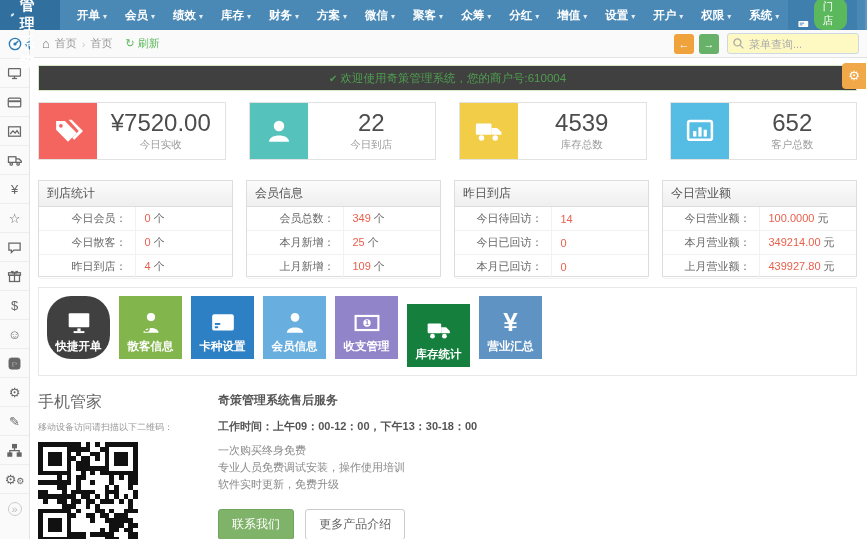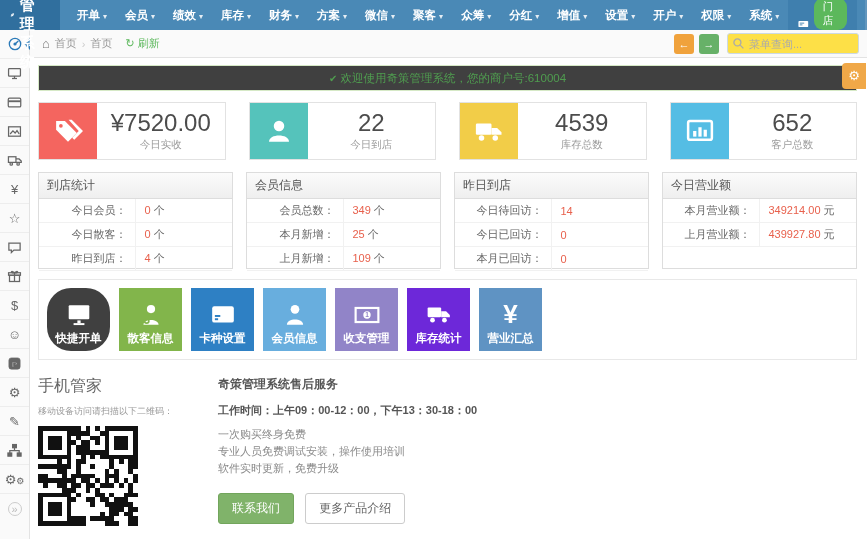--- a/index.html
+++ b/index.html
@@ -34,21 +34,21 @@
   .crumb .sep { color:#ccc; }
   .refresh { color:#5cb85c; cursor:pointer; margin-left:8px; font-size:11px; }
   .navbtn { width:20px; height:20px; border:none; border-radius:3px; color:#fff;
     font-size:11px; line-height:20px; text-align:center; cursor:pointer;
     margin-left:5px; }
   .navbtn.back { background:#f0a23c; }
   .navbtn.fwd  { background:#67b168; }
   .searchwrap { position:relative; margin-left:8px; }
   .searchwrap svg { position:absolute; left:5px; top:4px; }
   .search { width:132px; height:21px; border:1px solid #ccd9e2; border-radius:3px;
-    padding:0 4px 0 21px; font-size:11px; color:#666; background:#fde047; outline:none; }
+    padding:0 4px 0 21px; font-size:11px; color:#666; background:#fef9c3; outline:none; }
   .search::placeholder { color:#aaa; }
 
   
   .sidebar { position:absolute; top:30px; left:0; bottom:0; width:30px;
     background:#fafafa; border-right:1px solid #e3e3e3; }
   .scell { height:29px; border-bottom:1px solid #ededed; display:flex;
     align-items:center; justify-content:center; color:#666; cursor:pointer;
     position:relative; }
   .scell .sg { font-size:13px; color:#666; }
   .scell svg { stroke:#666; }
@@ -64,21 +64,21 @@
   .main { position:absolute; top:58px; left:30px; right:0; bottom:0;
     padding:7px 10px 0 8px; overflow:hidden; background:#fff; }
 
   .welcome { position:relative; background:#404040; border:1px solid #d6e9c6;
     height:26px; line-height:24px; text-align:center; color:#4f9d4f;
     font-size:11.5px; margin-bottom:11px; }
   .gear-handle { position:absolute; right:-10px; top:-3px; width:24px; height:26px;
     background:#f0a848; border-radius:4px 0 0 4px; color:#fff; text-align:center;
     line-height:26px; font-size:13px; cursor:pointer; }
 
-  .cards { display:flex; gap:23px; margin-bottom:12px; }
+  .cards { display:flex; gap:23px; margin-bottom:20px; }
   .card { flex:1; height:58px; background:#fff; border:1px solid #e2e2e2;
     display:flex; }
   .card-ic { width:58px; display:flex; align-items:center; justify-content:center; }
   .c-red  { background:#f4655f; } .c-teal { background:#55c3bb; }
   .c-yel  { background:#f2cd48; } .c-blue { background:#55bde4; }
   .card-info { flex:1; display:flex; flex-direction:column; align-items:center;
     justify-content:center; }
   .card-val { font-size:24px; color:#4c4c4c; line-height:1.05; }
   .card-lbl { font-size:10.5px; color:#9b9b9b; margin-top:2px; }
 
@@ -97,21 +97,21 @@
 
   .quick { border:1px solid #e8e8e8; padding:8px; display:flex; gap:9px;
     margin-bottom:16px; background:#fff; }
   .tile { width:63px; height:63px; display:flex; flex-direction:column;
     align-items:center; justify-content:flex-end; padding-bottom:5px;
     cursor:pointer; }
   .tile svg, .tile .big { margin-bottom:3px; }
   .tile .big { color:#fff; font-size:26px; font-weight:bold; line-height:28px; }
   .tile-lbl { color:#fff; font-size:11.5px; font-weight:bold; white-space:nowrap; }
   .t1{background:#404040;border-radius:24px;} .t2{background:#2e80c4;} .t3{background:#82b54b;}
-  .t4{background:#68aede;} .t5{background:#9184c8;} .t6{background:#6d28d9;}
+  .t4{background:#68aede;} .t5{background:#9184c8;} .t6{background:#15803d;margin-top:8px;}
   .t7{background:#5f93c3;}
 
   .footer { display:flex; gap:30px; }
   .f-left { width:150px; }
   .f-title { font-size:16px; color:#666; margin-bottom:8px; }
   .f-sub { font-size:9px; color:#999; white-space:nowrap; margin-bottom:8px; }
   .qr { display:grid; grid-template-columns:repeat(21,1fr);
     width:100px; height:100px; background:#fff; }
   .qr i { background:#fff; } .qr i.on { background:#111; }
   .f-right { flex:1; }
@@ -382,20 +382,24 @@
         <span class="pval"><b>0</b><i></i></span>
       </div>
       <div class="prow">
         <span class="plabel">本月已回访：</span>
         <span class="pval"><b>0</b><i></i></span>
       </div>
     </section>
     <section class="panel">
       <header class="panel-h">今日营业额</header>
       <div class="prow">
+        <span class="plabel">今日营业额：</span>
+        <span class="pval"><b>100.0000</b><i>元</i></span>
+      </div>
+      <div class="prow">
         <span class="plabel">本月营业额：</span>
         <span class="pval"><b>349214.00</b><i>元</i></span>
       </div>
       <div class="prow">
         <span class="plabel">上月营业额：</span>
         <span class="pval"><b>439927.80</b><i>元</i></span>
       </div>
     </section>
   </div>
 

